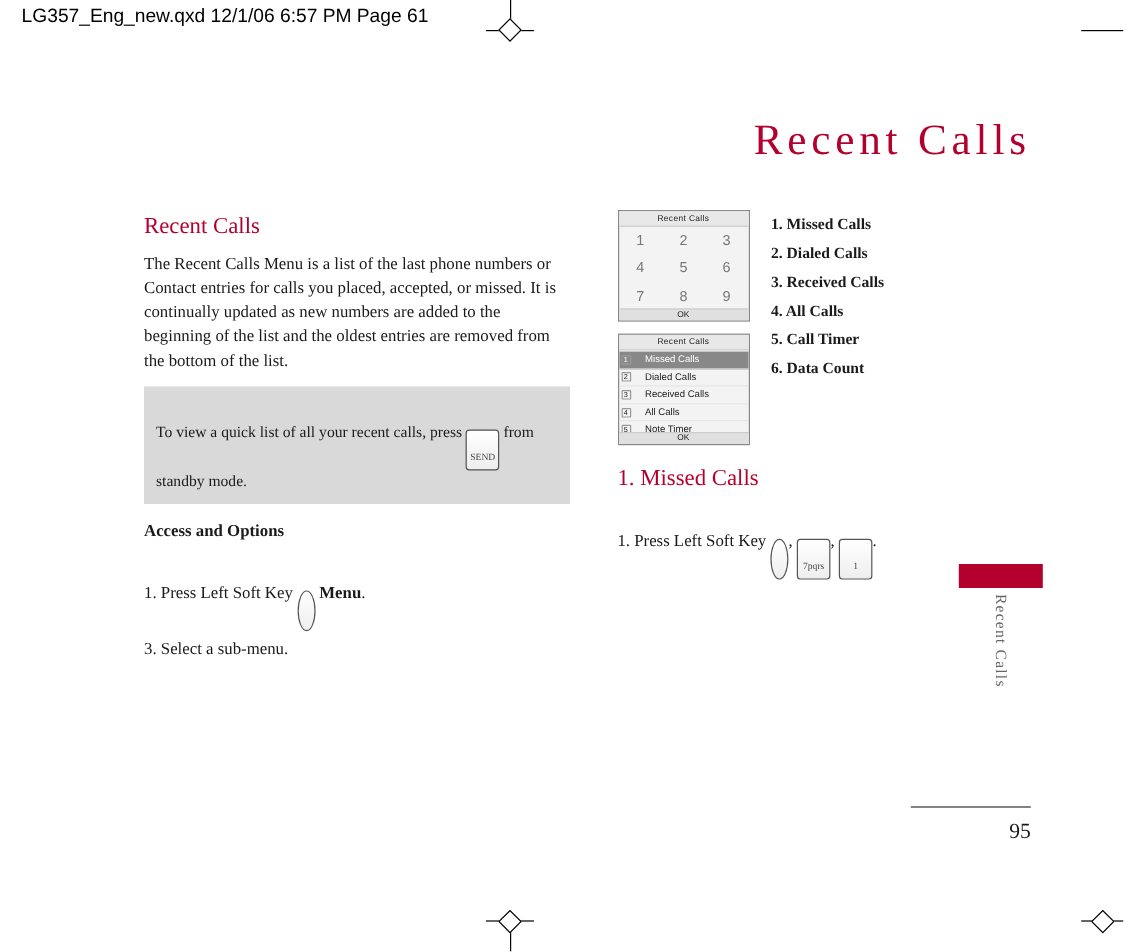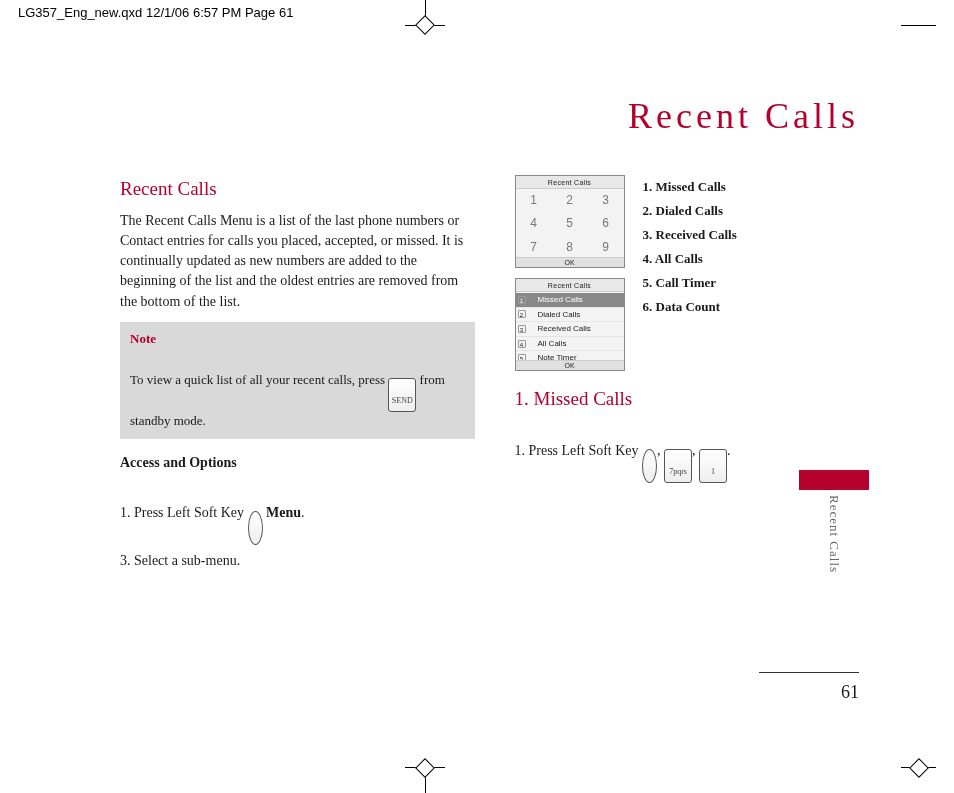--- a/index.html
+++ b/index.html
@@ -3,21 +3,21 @@
 <meta charset="utf-8">
 <style>
   * { margin:0; padding:0; box-sizing:border-box; }
   body {
     width:954px; height:793px;
     font-family: Georgia, 'Times New Roman', serif;
     background:#fff; color:#1a1a1a;
     position:relative;
   }
   
-  .top-slug { position:absolute; top:5px; left:18px; font-family:Arial,sans-serif; font-size:13px; color:#000; }
+  .top-slug { position:absolute; top:5px; left:18px; font-family:Arial,sans-serif; font-size:16px; color:#000; }
   .crop { position:absolute; background:#000; }
   .crop.top-v { top:0; left:425px; width:1px; height:32px; }
   .crop.top-h { top:25px; left:405px; width:40px; height:1px; }
   .crop.bot-v { bottom:0; left:425px; width:1px; height:32px; }
   .crop.bot-h { bottom:25px; left:405px; width:40px; height:1px; }
   .crop.right-h-top { top:25px; right:18px; width:35px; height:1px; }
   .crop.right-h-bot { bottom:25px; right:18px; width:35px; height:1px; }
   .tri { position:absolute; border:1px solid #000; width:14px; height:14px; background:#fff; transform:rotate(45deg); }
   .tri.top { top:18px; left:418px; }
   .tri.bot { bottom:18px; left:418px; }
@@ -96,21 +96,20 @@
 <div class="page">
   <div class="page-title">Recent Calls</div>
 
   <div class="columns">
 
     <div class="col">
       <div class="h2">Recent Calls</div>
       <div class="para">The Recent Calls Menu is a list of the last phone numbers or Contact entries for calls you placed, accepted, or missed. It is continually updated as new numbers are added to the beginning of the list and the oldest entries are removed from the bottom of the list.</div>
 
       <div class="note-box">
-        <span class="note-label">Note</span>
         <span>To view a quick list of all your recent calls, press </span>
         <span class="key">SEND</span>
         <span> from standby mode.</span>
       </div>
 
       <div class="para bold">Access and Options</div>
 
       <div class="step">
         <span>1. Press Left Soft Key </span>
         <span class="key round"></span>
@@ -190,14 +189,14 @@
 
     </div>
   </div>
 
   <div class="side-tab">
     <div class="bar"></div>
     <div class="vt">Recent Calls</div>
   </div>
 
   <div class="rule"></div>
-  <div class="page-num">61</div>
+  <div class="page-num">95</div>
 </div>
 
 </body></html>

